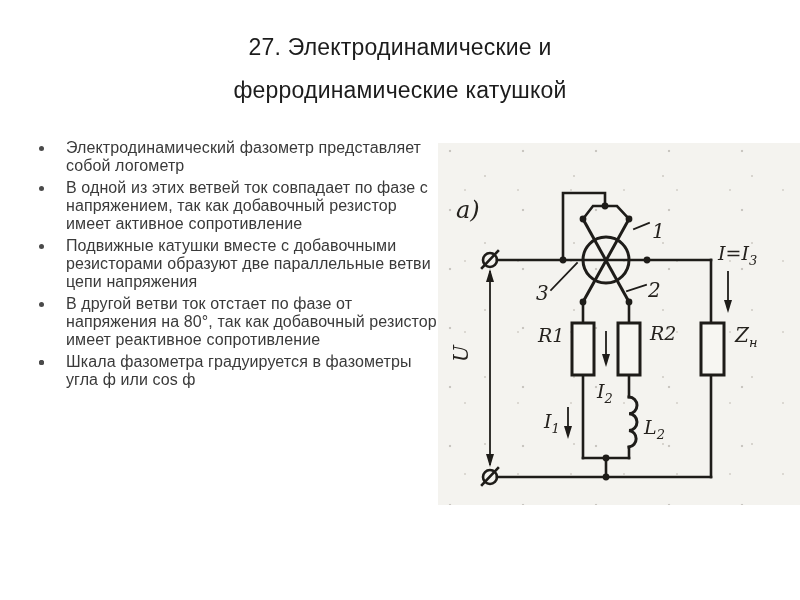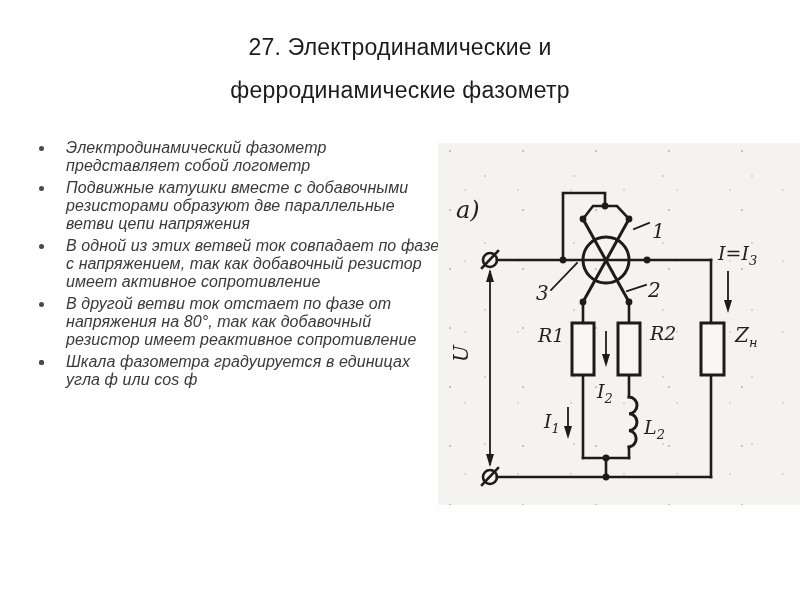--- a/index.html
+++ b/index.html
@@ -16,21 +16,21 @@
     font-size:23px;line-height:43px;font-weight:400;
     letter-spacing:0.2px;
   }
   
   .bullets{
     position:absolute;left:28px;top:139px;width:414px;
     margin:0;padding:0;list-style:none;
     color:#3a3a3a;font-size:16px;line-height:18px;letter-spacing:0.1px;
   }
   .bullets li{
-    position:relative;padding-left:38px;margin:0 0 4px 0;font-style:italic;
+    position:relative;padding-left:38px;margin:0 0 4px 0;
   }
   .bullets li .dot{
     position:absolute;left:11px;top:7px;width:5px;height:5px;
     border-radius:50%;background:#4a4a4a;
   }
   
   .plate{
     position:absolute;left:438px;top:143px;width:362px;height:362px;
     background-color:#f4f3ef;
     background-image:
@@ -53,30 +53,30 @@
   .dotj{fill:#1e1c19;stroke:none;}
   .ah{fill:#1e1c19;stroke:none;}
 </style>
 </head>
 <body>
 
 <div class="slide">
 
   <div class="title">
     <div>27. Электродинамические и</div>
-    <div>ферродинамические фазометр</div>
+    <div>ферродинамические катушкой</div>
   </div>
 
   <ul class="bullets">
     <li><span class="dot"></span><span>Электродинамический фазометр представляет собой логометр</span></li>
+    <li><span class="dot"></span><span>В одной из этих ветвей ток совпадает по фазе с напряжением, так как добавочный резистор имеет активное сопротивление</span></li>
     <li><span class="dot"></span><span>Подвижные катушки вместе с добавочными резисторами образуют две параллельные ветви цепи напряжения</span></li>
-    <li><span class="dot"></span><span>В одной из этих ветвей ток совпадает по фазе с напряжением, так как добавочный резистор имеет активное сопротивление</span></li>
     <li><span class="dot"></span><span>В другой ветви ток отстает по фазе от напряжения на 80°, так как добавочный резистор имеет реактивное сопротивление</span></li>
     <li><span class="dot"></span></li>
-    <li><span class="dot"></span><span>Шкала фазометра градуируется в единицах угла ф или cos ф</span></li>
+    <li><span class="dot"></span><span>Шкала фазометра градуируется в фазометры угла ф или cos ф</span></li>
   </ul>
 
   <div class="plate"></div>
 
   <svg class="figure-svg" width="358" height="352" viewBox="0 0 358 352">
 
     <text x="16" y="68" class="lbl24">а)</text>
 
     <g>
       <circle cx="50" cy="110" r="7" class="wire"></circle>

